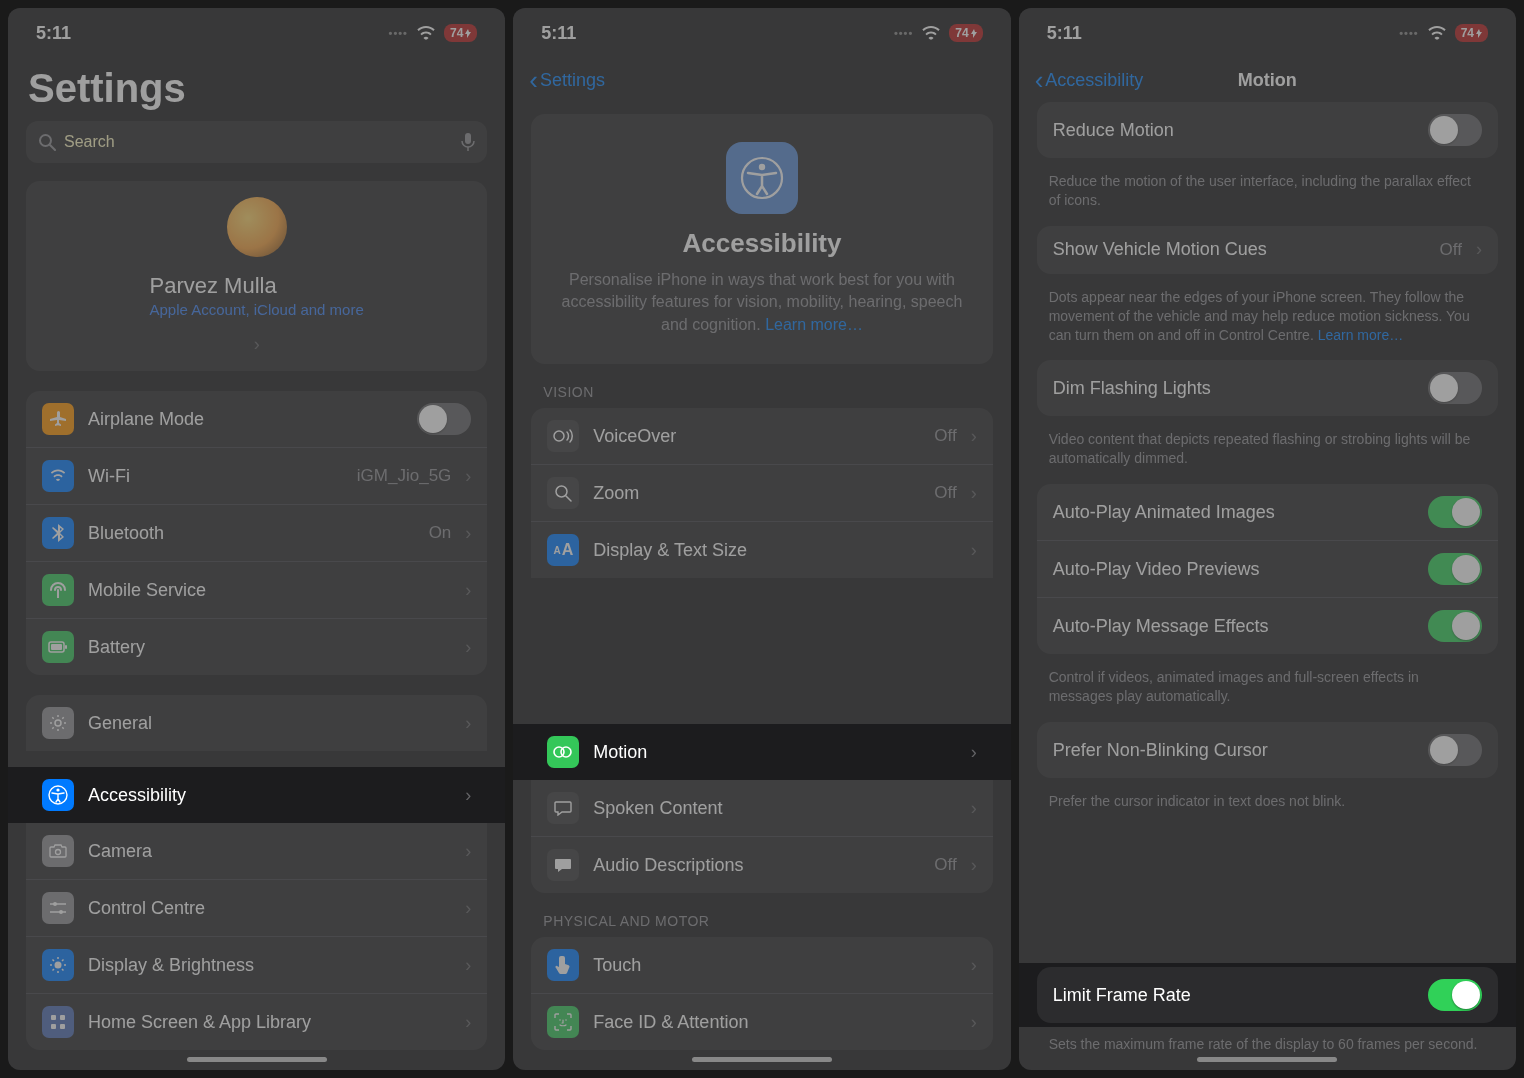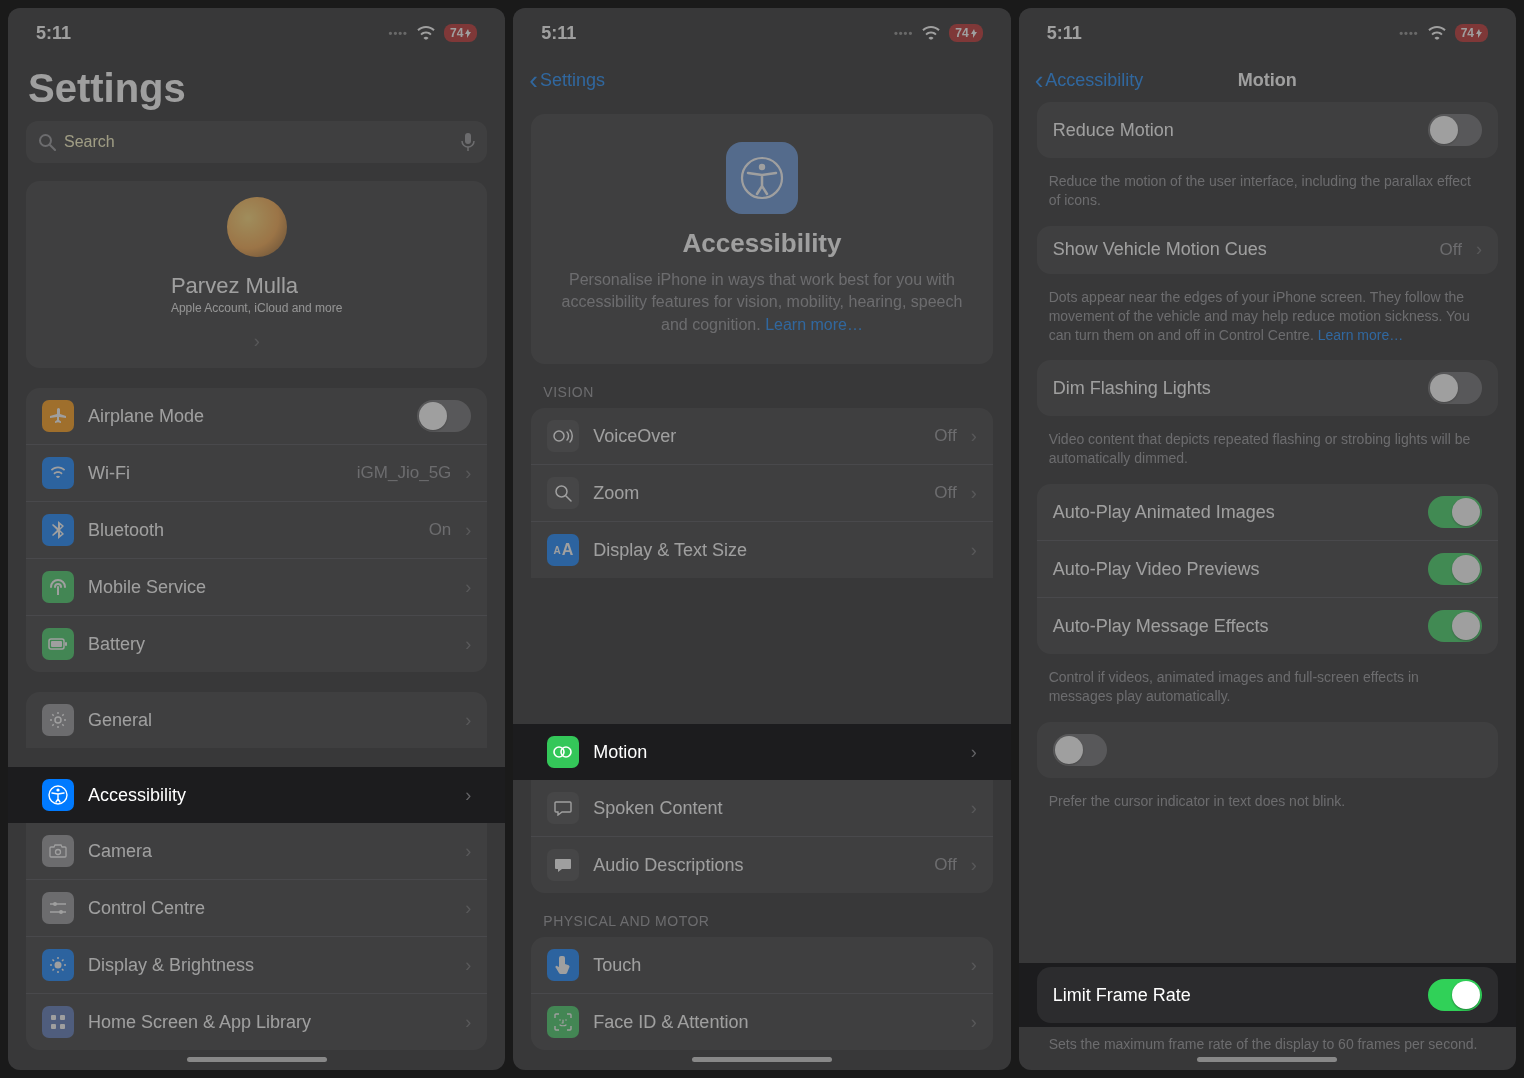--- a/index.html
+++ b/index.html
@@ -162,21 +162,21 @@
   .account-cell { padding: 16px; gap: 16px; flex-direction: column; }
   .avatar {
     width: 60px; height: 60px;
     border-radius: 50%;
     background: radial-gradient(circle at 35% 35%, #ffd76b, #f7a13c 55%, #704214 100%);
     flex-shrink: 0;
     position: relative;
     overflow: hidden;
   }
   .account-text .name { font-size: 22px; font-weight: 500; }
-  .account-text .sub { font-size: 12px; color: #e5e5e5; margin-top: 2px; }
+  .account-text .sub { font-size: 15px; color: #3b82f6; margin-top: 2px; }
   
   .highlight-row {
     position: relative;
     z-index: 60;
     background: #1c1c1e;
     border-radius: 0;
   }
   .highlight-row .cell { border-bottom: none; }
   
   .hero {
@@ -631,20 +631,21 @@
         <span class="label">Auto-Play Message Effects</span>
         <div class="toggle on">
             <div class="knob"></div>
           </div>
       </div>
     </div>
     <div class="group-footer">Control if videos, animated images and full-screen effects in messages play automatically.</div>
 
     <div class="group" style="margin-bottom:6px;">
       <div class="cell">
+        <span class="label">Prefer Non-Blinking Cursor</span>
         <div class="toggle">
             <div class="knob"></div>
           </div>
       </div>
     </div>
     <div class="group-footer">Prefer the cursor indicator in text does not blink.</div>
   </div>
 
   <div class="highlight-row" style="padding:4px 18px;">
     <div class="group" style="margin:0;">

